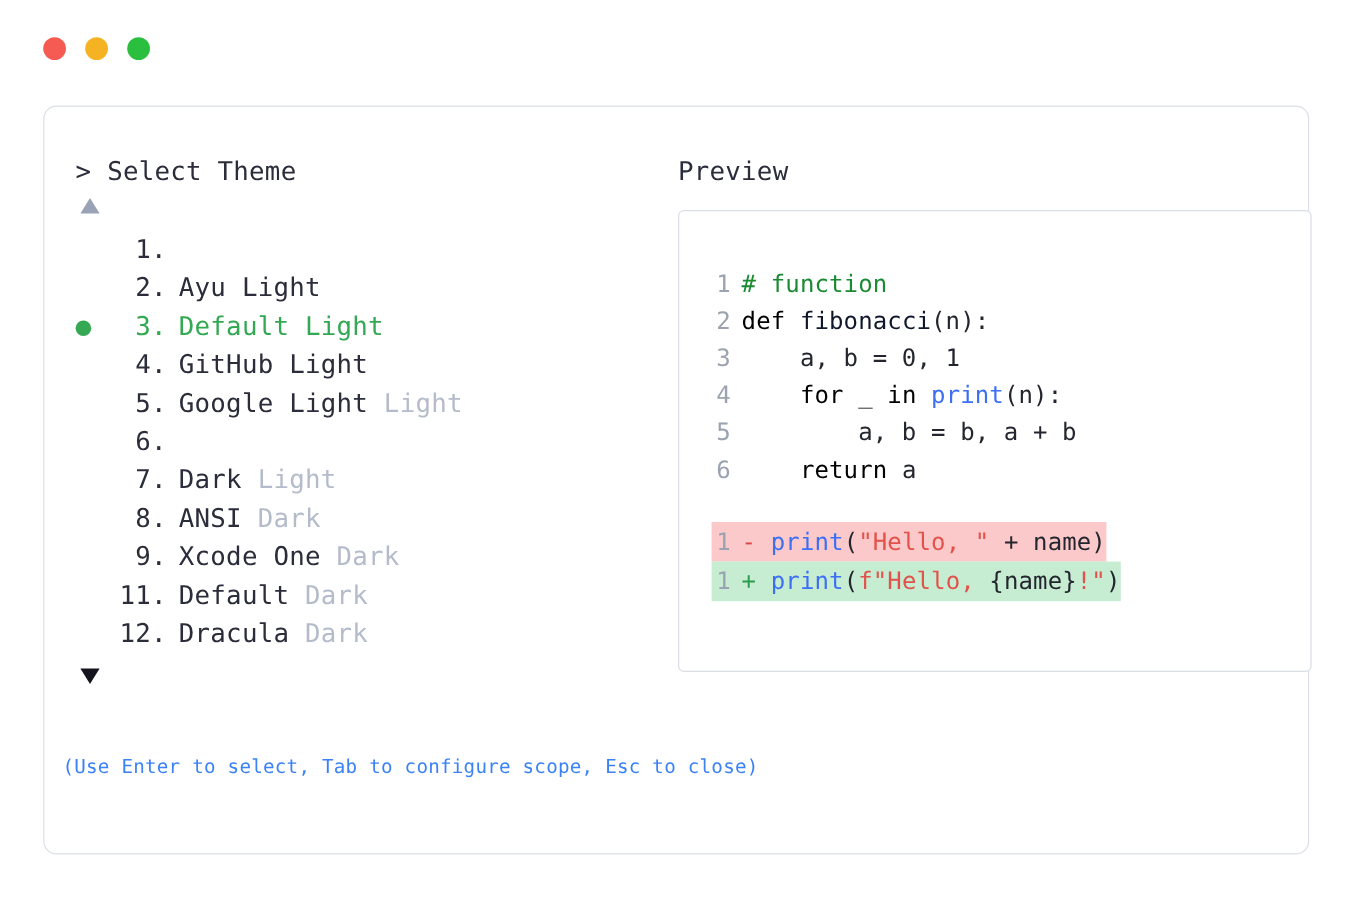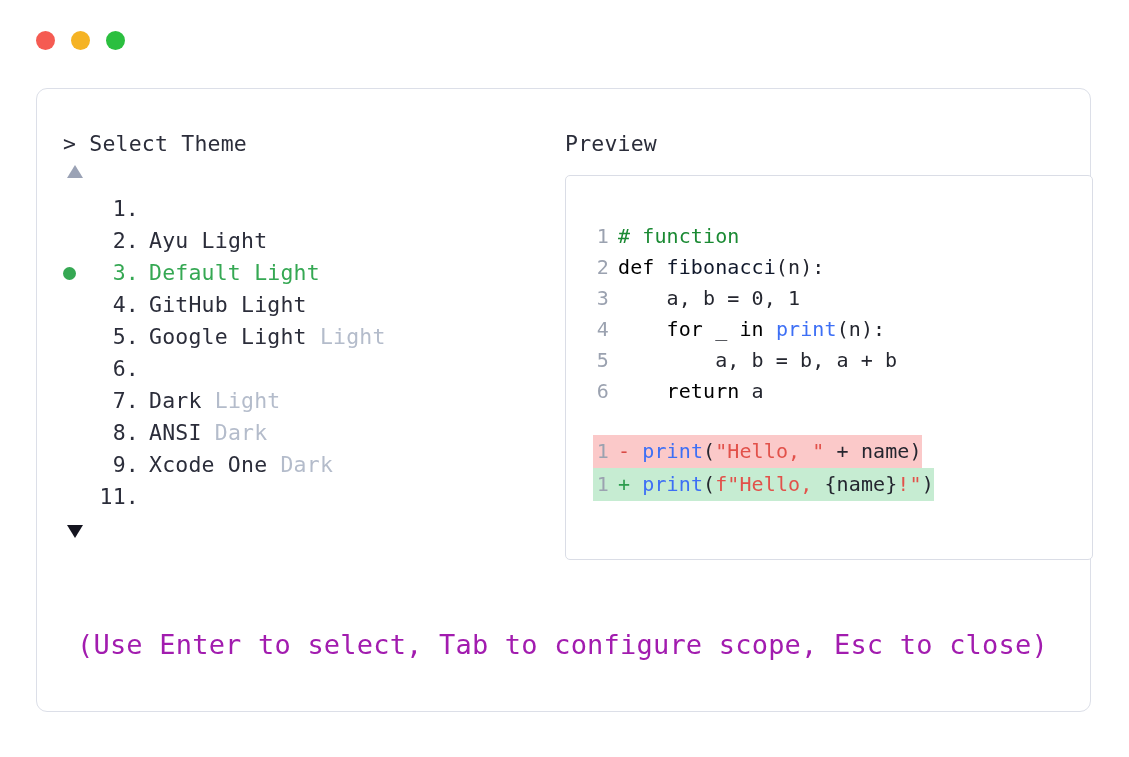--- a/index.html
+++ b/index.html
@@ -125,24 +125,24 @@
     color: #2b2d3a;
   }
   .theme-row.selected .num-cell,
   .theme-row.selected .name-cell,
   .theme-row.selected .suffix { color: #35a853; }
   .suffix { color: #2b2d3a; }
   .suffix.dim { color: #b4bccb; }
 
   .footer-hint {
     position: absolute;
-    left: 40px;
+    left: 15px;
     top: 540px;
-    font-size: 27px;
-    color: #a21caf;
+    font-size: 16px;
+    color: #3b82f6;
     letter-spacing: 0.2px;
     white-space: pre;
   }
 
   
   .right-col {
     position: absolute;
     left: 500px;
     top: 40px;
     width: 530px;
@@ -233,21 +233,22 @@
       <div class="theme-list" id="theme-list">
           <div class="theme-row"><span class="bullet-cell"></span><span class="num-cell">1.</span></div>
           <div class="theme-row"><span class="bullet-cell"></span><span class="num-cell">2.</span><span class="name-cell"><span>Ayu</span><span> </span><span class="suffix">Light</span></span></div>
           <div class="theme-row selected"><span class="bullet-cell"><span class="bullet"></span></span><span class="num-cell">3.</span><span class="name-cell"><span>Default</span><span> </span><span class="suffix">Light</span></span></div>
           <div class="theme-row"><span class="bullet-cell"></span><span class="num-cell">4.</span><span class="name-cell"><span>GitHub</span><span> </span><span class="suffix">Light</span></span></div>
           <div class="theme-row"><span class="bullet-cell"></span><span class="num-cell">5.</span><span class="name-cell"><span>Google Light</span><span> </span><span class="suffix dim">Light</span></span></div>
           <div class="theme-row"><span class="bullet-cell"></span><span class="num-cell">6.</span></div>
           <div class="theme-row"><span class="bullet-cell"></span><span class="num-cell">7.</span><span class="name-cell"><span>Dark</span><span> </span><span class="suffix dim">Light</span></span></div>
           <div class="theme-row"><span class="bullet-cell"></span><span class="num-cell">8.</span><span class="name-cell"><span>ANSI</span><span> </span><span class="suffix dim">Dark</span></span></div>
           <div class="theme-row"><span class="bullet-cell"></span><span class="num-cell">9.</span><span class="name-cell"><span>Xcode One</span><span> </span><span class="suffix dim">Dark</span></span></div>
-          <div class="theme-row"><span class="bullet-cell"></span><span class="num-cell">11.</span></div>
+          <div class="theme-row"><span class="bullet-cell"></span><span class="num-cell">11.</span><span class="name-cell"><span>Default</span><span> </span><span class="suffix dim">Dark</span></span></div>
+          <div class="theme-row"><span class="bullet-cell"></span><span class="num-cell">12.</span><span class="name-cell"><span>Dracula</span><span> </span><span class="suffix dim">Dark</span></span></div>
         </div>
 
       <div class="arrow-row" style="margin-top:6px;">
         <span class="tri tri-down"></span>
       </div>
     </div>
 
     <div class="footer-hint">(Use Enter to select, Tab to configure scope, Esc to close)</div>
 
     <div class="right-col">

